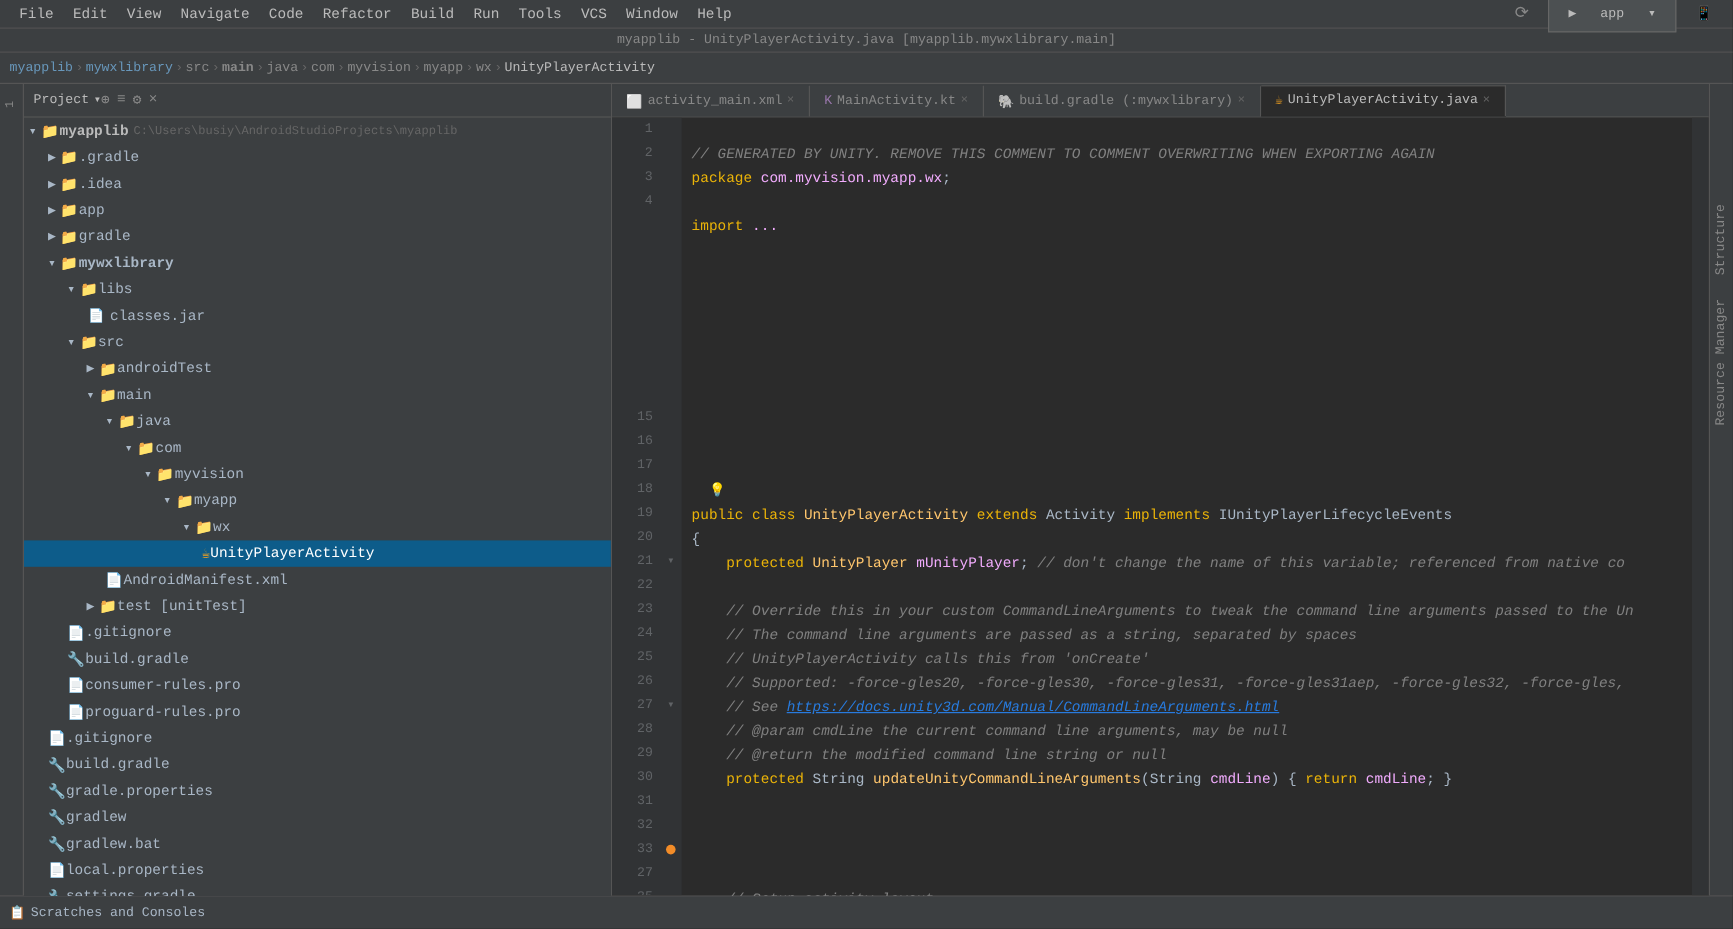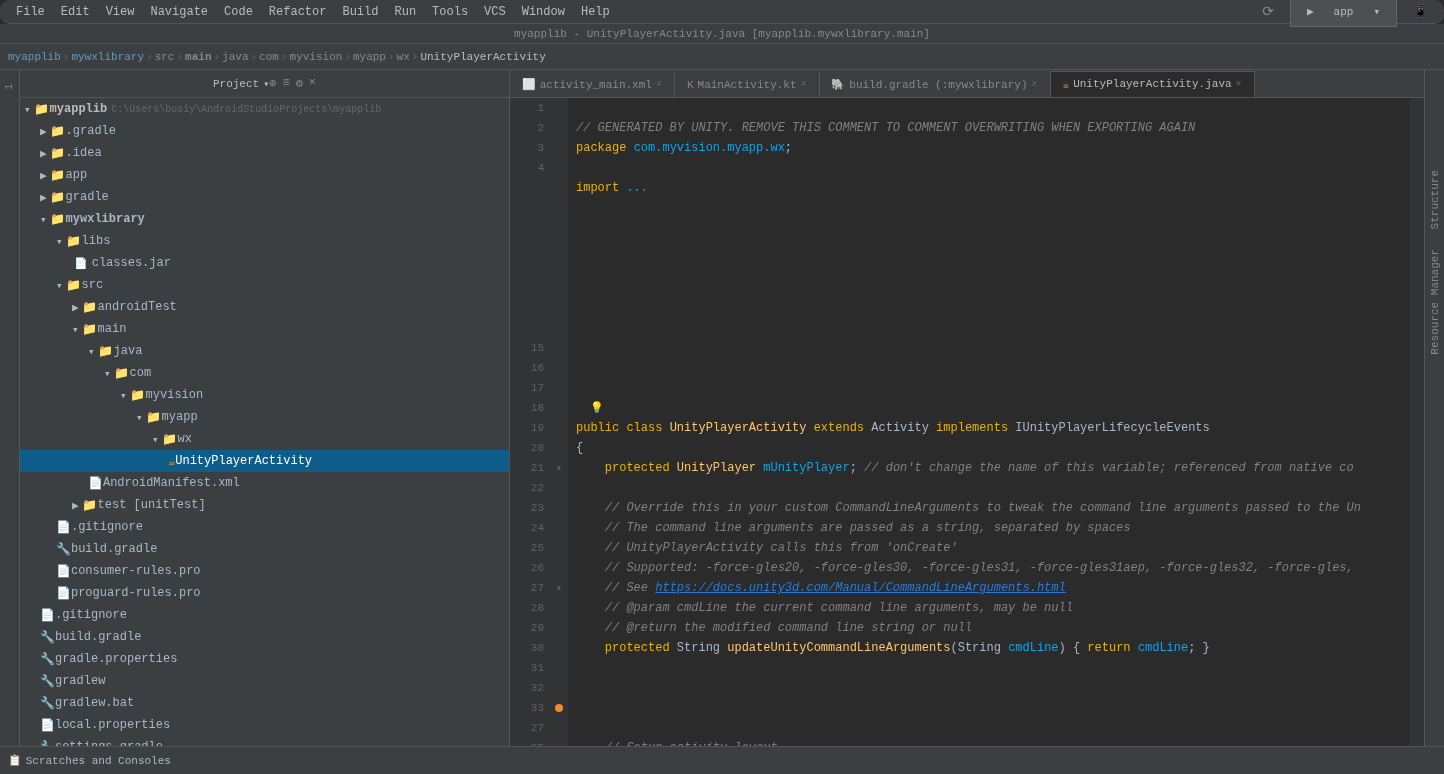--- a/index.html
+++ b/index.html
@@ -16,21 +16,20 @@
     
     .menu-bar {
       background: #3c3f41;
       height: 24px;
       display: flex;
       align-items: center;
       padding: 0 8px;
       border-bottom: 1px solid #555;
       font-size: 12px;
       color: #bbbbbb;
-      border-radius: 10px;
     }
     .menu-bar span {
       padding: 0 8px;
       cursor: pointer;
       line-height: 24px;
     }
 
     
     .title-bar {
       background: #3c3f41;
@@ -82,21 +81,21 @@
       display: flex;
       flex-direction: column;
     }
     .panel-header {
       background: #3c3f41;
       height: 28px;
       display: flex;
       align-items: center;
       padding: 0 8px;
       border-bottom: 1px solid #555;
-      justify-content: center;
+      justify-content: flex-start;
     }
     .panel-title {
       font-size: 11px;
       color: #bbbbbb;
       display: flex;
       align-items: center;
       gap: 4px;
     }
     .panel-actions {
       display: flex;
@@ -188,21 +187,21 @@
       overflow: auto;
       padding: 0 8px;
       line-height: 20px;
       font-size: 12px;
       font-family: 'Courier New', monospace;
       white-space: pre;
     }
 
     
     .kw { color: #eab308; }
-    .cn { color: #0ea5e9; }
+    .cn { color: #f0abfc; }
     .type { color: #a9b7c6; }
     .class-name { color: #ffc66d; }
     .comment { color: #808080; font-style: italic; }
     .method { color: #ffc66d; }
     .link { color: #287bde; text-decoration: underline; }
     .iface { color: #a9b7c6; }
 
     
     .bottom-bar {
       height: 28px;

